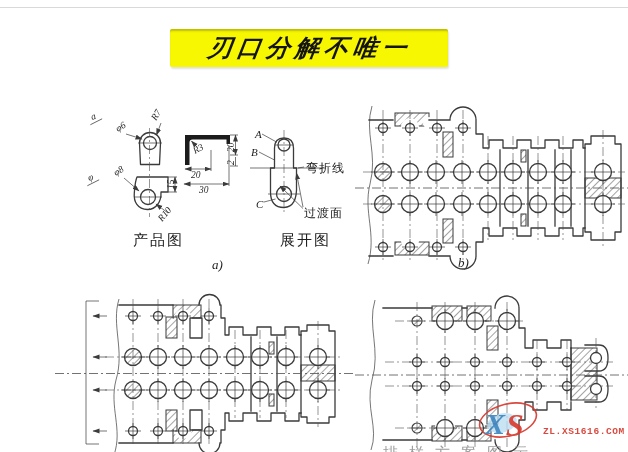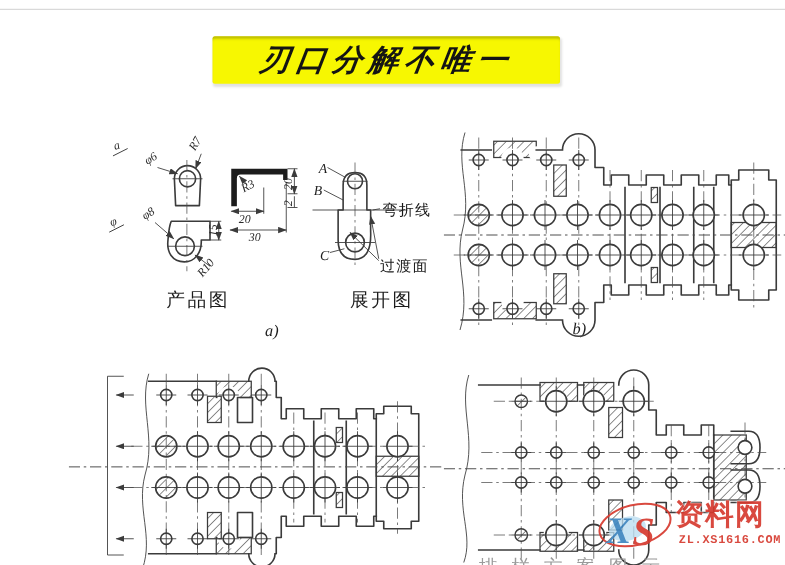--- a/index.html
+++ b/index.html
@@ -346,17 +346,16 @@
 
   <div class="crop-text">排样方案图示</div>
 
   <div class="wm">
     <svg width="64" height="52" viewBox="0 0 64 52">
       <ellipse cx="30" cy="27" rx="29" ry="16" fill="none" stroke="#d63a2f" stroke-width="1.6" transform="rotate(-14 30 27)"></ellipse>
       <ellipse cx="24" cy="30" rx="15" ry="9.5" fill="#badcf0" opacity=".85" transform="rotate(-14 24 30)"></ellipse>
       <text x="7" y="41" font-family="Liberation Serif,serif" font-style="italic" font-weight="bold" font-size="30" fill="#3e86c0">X</text>
       <text x="28" y="43" font-family="Liberation Serif,serif" font-style="italic" font-weight="bold" font-size="32" fill="#d63a2f">S</text>
     </svg>
-    <div class="wm-name">资料网</div>
     <div class="wm-dom">ZL.XS1616.COM</div>
   </div>
 
 </div>
 
 </body></html>

